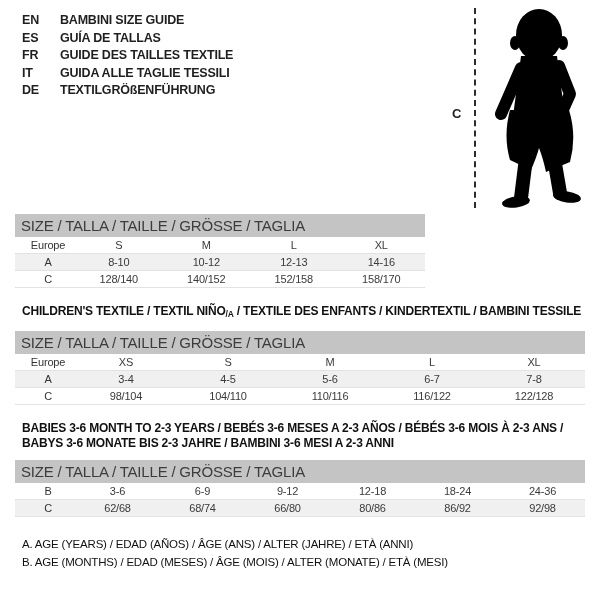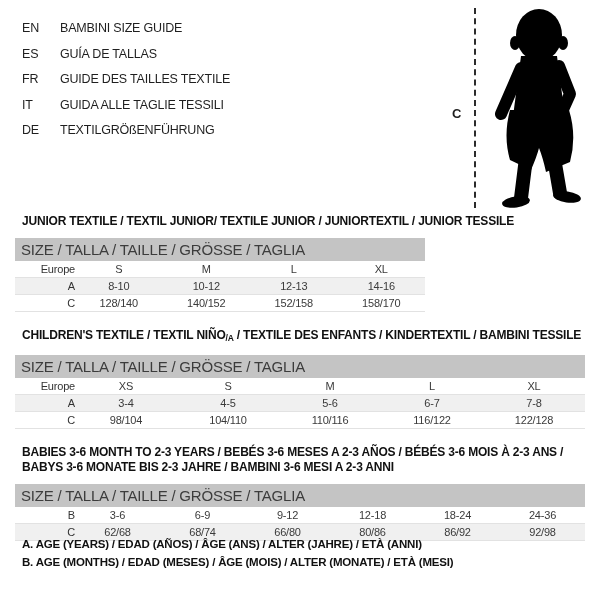--- a/index.html
+++ b/index.html
@@ -4,21 +4,21 @@
 <style>
   * { margin:0; padding:0; box-sizing:border-box; }
   html,body { background:#fff; }
   .page {
     position:relative; width:600px; height:600px; background:#ffffff;
     font-family:"Liberation Sans", sans-serif; color:#1f1f1f; overflow:hidden;
   }
 
   
   .lang-list { position:absolute; top:12px; left:22px; }
-  .lang-row { display:flex; line-height:17.5px; font-size:12.5px; font-weight:normal; letter-spacing:-0.2px;margin-top:8px; }
+  .lang-row { display:flex; line-height:17.5px; font-size:12.5px; font-weight:bold; letter-spacing:-0.2px; }
   .lang-code { width:38px; flex:0 0 38px; }
 
   
   .figure { position:absolute; top:6px; left:450px; width:146px; height:202px; }
   .height-line { position:absolute; left:24px; top:2px; bottom:0; width:0; border-left:2px dashed #2b2b2b; }
   .height-label { position:absolute; left:2px; top:100px; font-size:13px; font-weight:bold; color:#1f1f1f; }
   .baby-svg { position:absolute; left:36px; top:0; width:108px; height:202px; }
 
   
   .content { position:absolute; top:214px; left:15px; width:570px; }
@@ -29,27 +29,27 @@
   .table-title .subA { font-size:8.5px; vertical-align:-2px; }
   table.size-table { border-collapse:collapse; table-layout:fixed; margin-bottom:16px; }
   table.t1 { width:410px; }
   table.t2, table.t3 { width:570px; }
   td { font-size:11px; color:#3a3a3a; letter-spacing:-0.2px; }
   tr.band td {
     background:#c4c4c4; color:#3c3c3c; font-size:15px;
     padding:3px 0 3px 6px; text-align:left;
   }
   tr.data td { text-align:center; padding:2px 0; height:16px; border-bottom:1px solid #e2e2e2; }
-  tr.data td.rowlabel { text-align:right; padding-left:6px; color:#333; }
+  tr.data td.rowlabel { text-align:center; padding-left:6px; color:#333; }
   tr.shaded td { background:#f0f0f0; }
   .t1 .c-label, .t2 .c-label, .t3 .c-label { width:60px; }
 
   
   .footnotes { position:absolute; top:536px; left:22px; }
-  .footnote { font-size:11.5px; font-weight:bold; line-height:17.5px; letter-spacing:-0.2px; color:#111; }
+  .footnote { font-size:11.5px; font-weight:normal; line-height:17.5px; letter-spacing:-0.2px; color:#111; }
 </style>
 </head>
 <body>
 
 <div class="page">
 
   <div class="lang-list">
     <div class="lang-row">
       <span class="lang-code">EN</span>
       <span class="lang-title">BAMBINI SIZE GUIDE</span>
@@ -93,21 +93,20 @@
         <line x1="68" y1="152" x2="74" y2="187" stroke="#000" stroke-width="14" stroke-linecap="round"></line>
 
         <ellipse cx="30" cy="196" rx="14" ry="5.5" transform="rotate(-8 30 196)"></ellipse>
         <ellipse cx="81" cy="191" rx="14" ry="5.5" transform="rotate(8 81 191)"></ellipse>
       </g>
     </svg>
   </div>
 
   <div class="content">
 
-    <div class="table-title">JUNIOR TEXTILE / TEXTIL JUNIOR/ TEXTILE JUNIOR / JUNIORTEXTIL / JUNIOR TESSILE</div>
     <table class="size-table t1">
       <colgroup>
           <col class="c-label">
           <col>
           <col>
           <col>
           <col>
         </colgroup>
       <tbody>
         <tr class="band">

